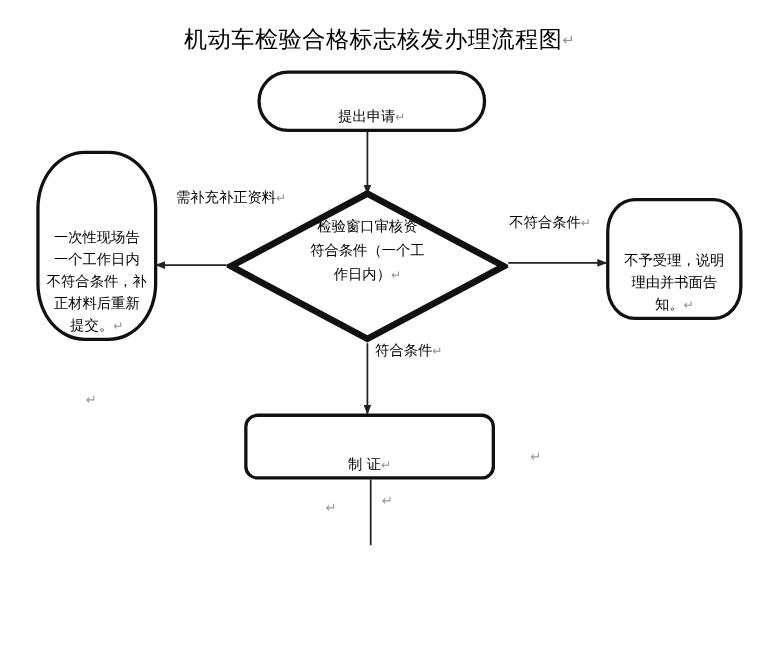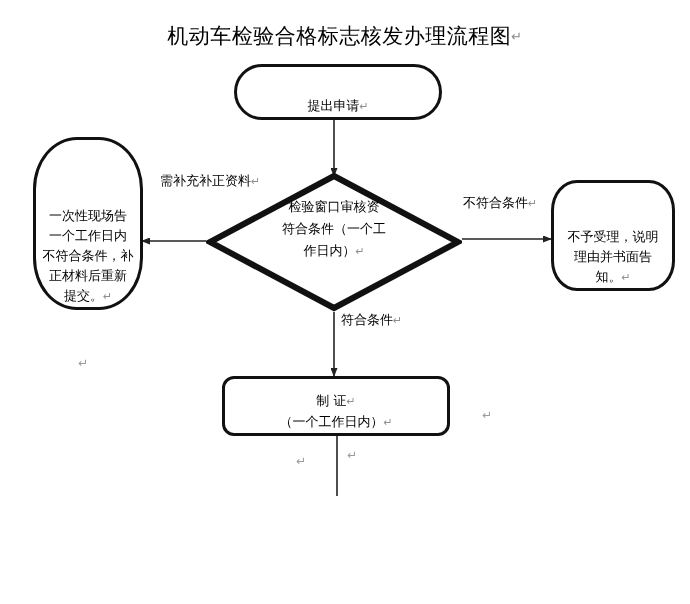--- a/index.html
+++ b/index.html
@@ -144,21 +144,20 @@
     <div class="txt">
       <div>不予受理，说明</div>
       <div>理由并书面告</div>
       <div><span>知。</span><span class="pilcrow">↵</span></div>
     </div>
   </div>
 
   <div class="abs node rect" id="node-process" style="left:222px; top:376px; width:228px; height:60px;">
     <div class="txt">
       <div><span>制 证</span><span class="pilcrow">↵</span></div>
-      <div><span>（一个工作日内）</span><span class="pilcrow">↵</span></div>
     </div>
   </div>
 
 
   <div class="abs edge-label" style="left:160px; top:172px;">
     <span>需补充补正资料</span><span class="pilcrow">↵</span>
   </div>
 
   <div class="abs edge-label" style="left:463px; top:194px;">
     <span>不符合条件</span><span class="pilcrow">↵</span>

